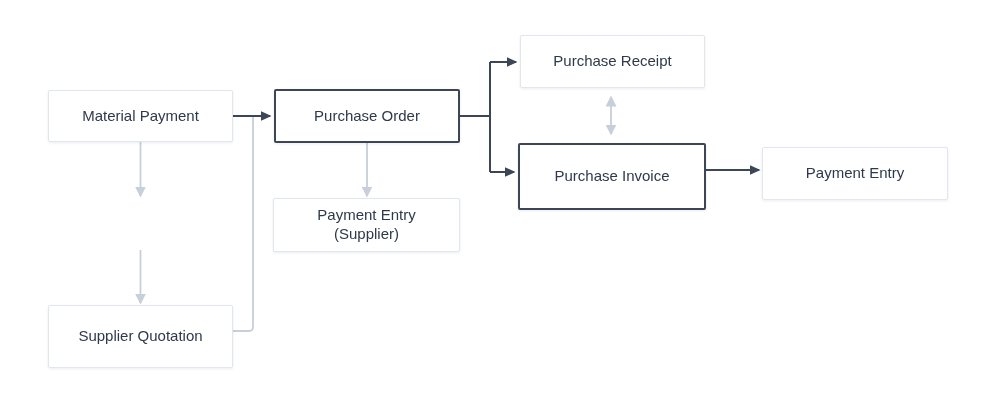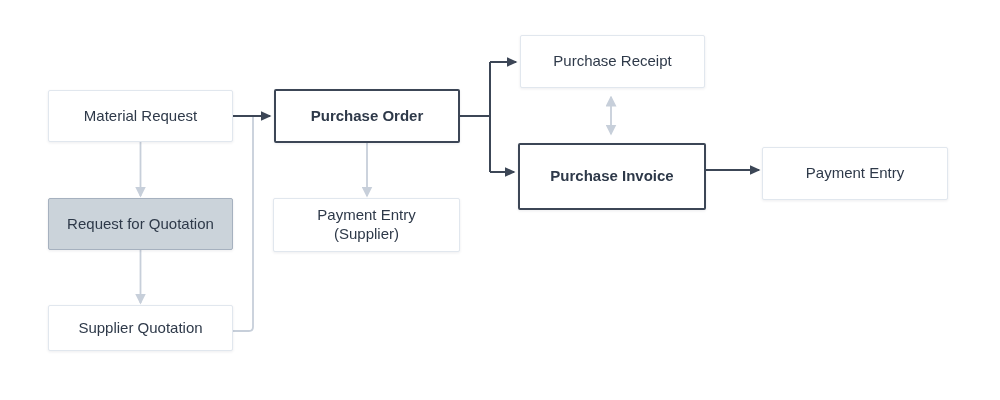--- a/index.html
+++ b/index.html
@@ -41,32 +41,32 @@
     border-radius: 2px;
     font-size: 15px;
     line-height: 1.25;
     color: #2e3949;
     background: #ffffff;
     border: 1px solid #e1e7ee;
     box-shadow: 0 1px 3px rgba(20, 30, 50, 0.08);
   }
   .node--strong {
     border: 2px solid #3c4656;
-    font-weight: 700;
+    font-weight: 400;
   }
   .node--filled {
     background: #cbd3da;
     border: 1px solid #a6b1bf;
   }
   
   .n-material-request      { left: 48px;  top: 90px;  width: 185px; height: 52px; }
   .n-purchase-order        { left: 274px; top: 89px;  width: 186px; height: 54px; }
   .n-request-for-quotation { left: 48px;  top: 198px; width: 185px; height: 52px; }
   .n-payment-entry-advance { left: 273px; top: 198px; width: 187px; height: 54px; }
-  .n-supplier-quotation    { left: 48px;  top: 305px; width: 185px; height: 46px; }
+  .n-supplier-quotation    { left: 48px;  top: 305px; width: 185px; height: 63px; }
   .n-purchase-receipt      { left: 520px; top: 35px;  width: 185px; height: 53px; }
   .n-purchase-invoice      { left: 518px; top: 143px; width: 188px; height: 67px; }
   .n-payment-entry         { left: 762px; top: 147px; width: 186px; height: 53px; }
 </style>
 </head>
 <body>
 
 <div class="canvas">
 
   <svg class="edges" viewBox="0 0 1000 400" xmlns="http://www.w3.org/2000/svg">
@@ -86,30 +86,27 @@
     <path class="edge-light" d="M611 97 V134" marker-start="url(#arrow-light)" marker-end="url(#arrow-light)"></path>
 
     <path class="edge-dark" d="M233 116 H270" marker-end="url(#arrow-dark)"></path>
     <path class="edge-dark" d="M460 116 H490 M490 62 V172"></path>
     <path class="edge-dark" d="M490 62 H516" marker-end="url(#arrow-dark)"></path>
     <path class="edge-dark" d="M490 172 H514" marker-end="url(#arrow-dark)"></path>
     <path class="edge-dark" d="M706 170 H759" marker-end="url(#arrow-dark)"></path>
   </svg>
 
   <div class="node n-material-request">
-    <span>Material Request</span>
+    <span>Material Payment</span>
   </div>
 
   <div class="node node--strong n-purchase-order">
     <span>Purchase Order</span>
   </div>
 
-  <div class="node node--filled n-request-for-quotation">
-    <span>Request for Quotation</span>
-  </div>
 
   <div class="node n-payment-entry-advance">
     <span>
       <span style="display:block">Payment Entry</span>
       <span style="display:block">(Supplier)</span>
     </span>
   </div>
 
   <div class="node n-supplier-quotation">
     <span>Supplier Quotation</span>

